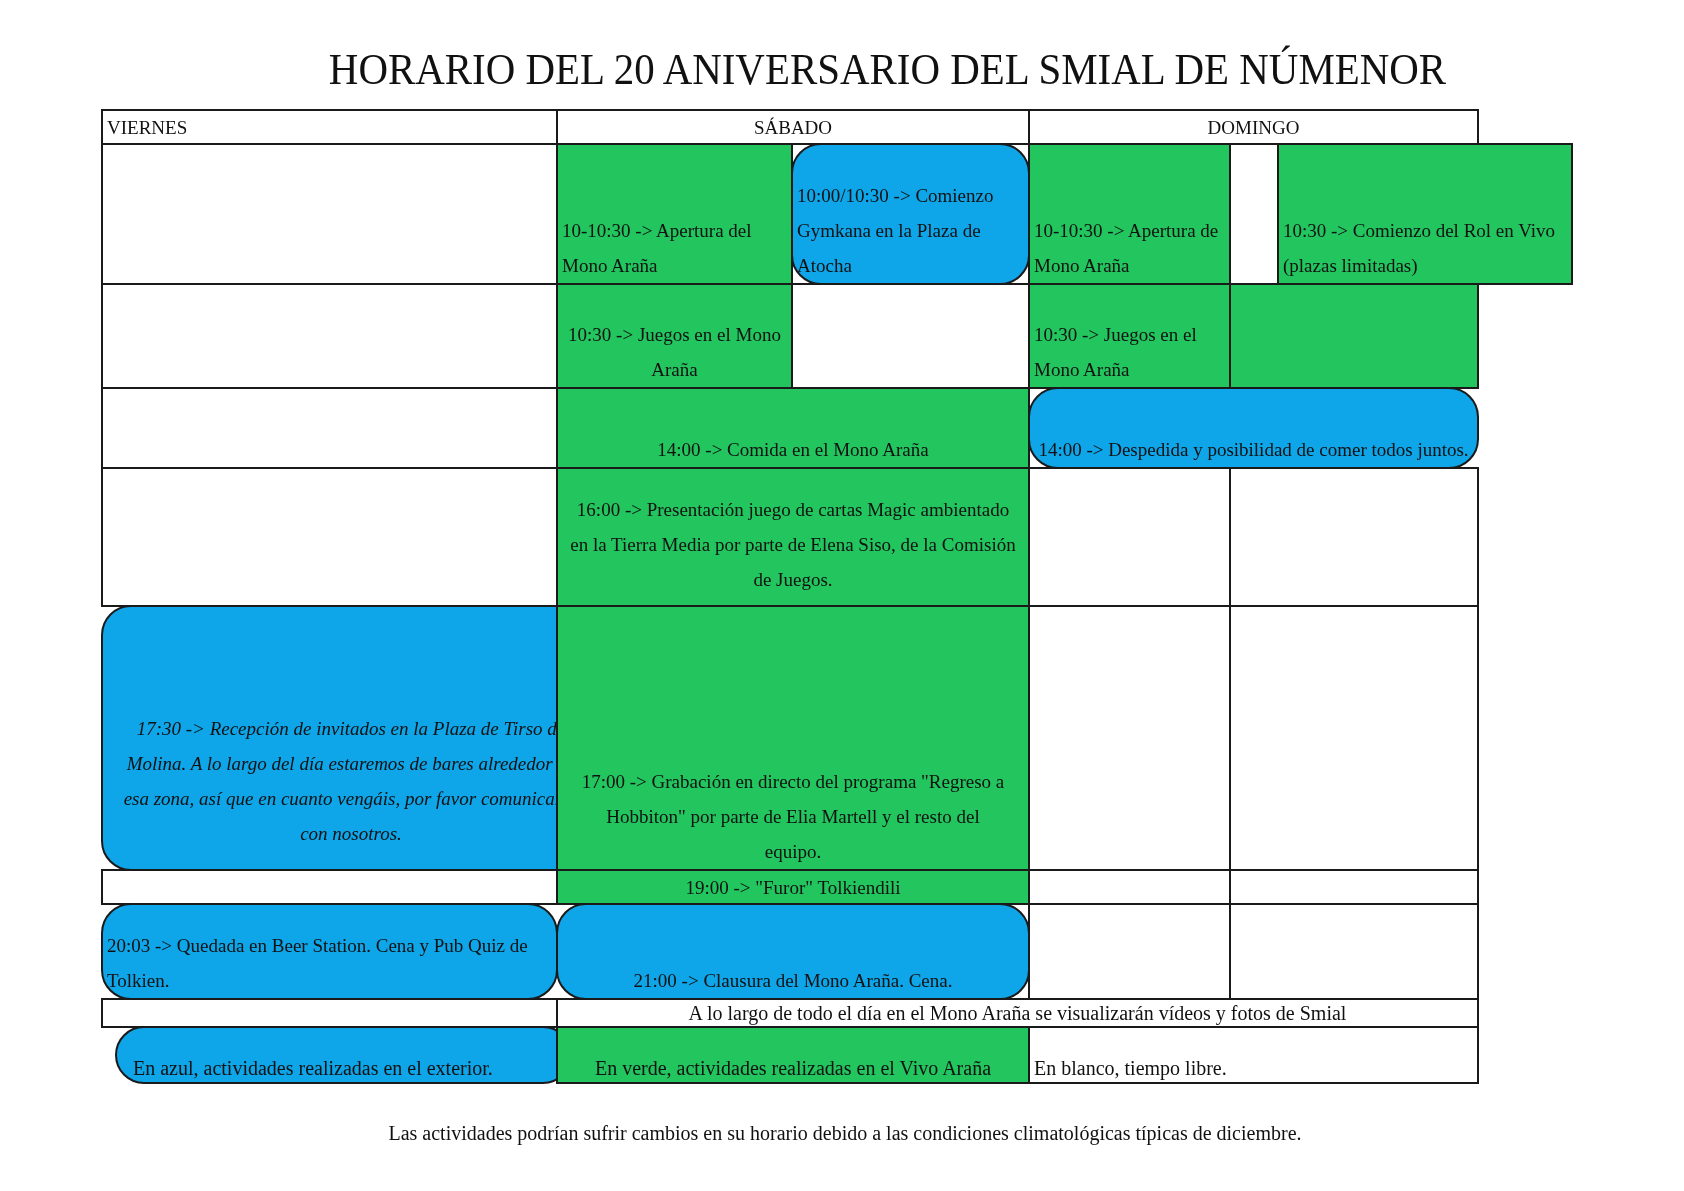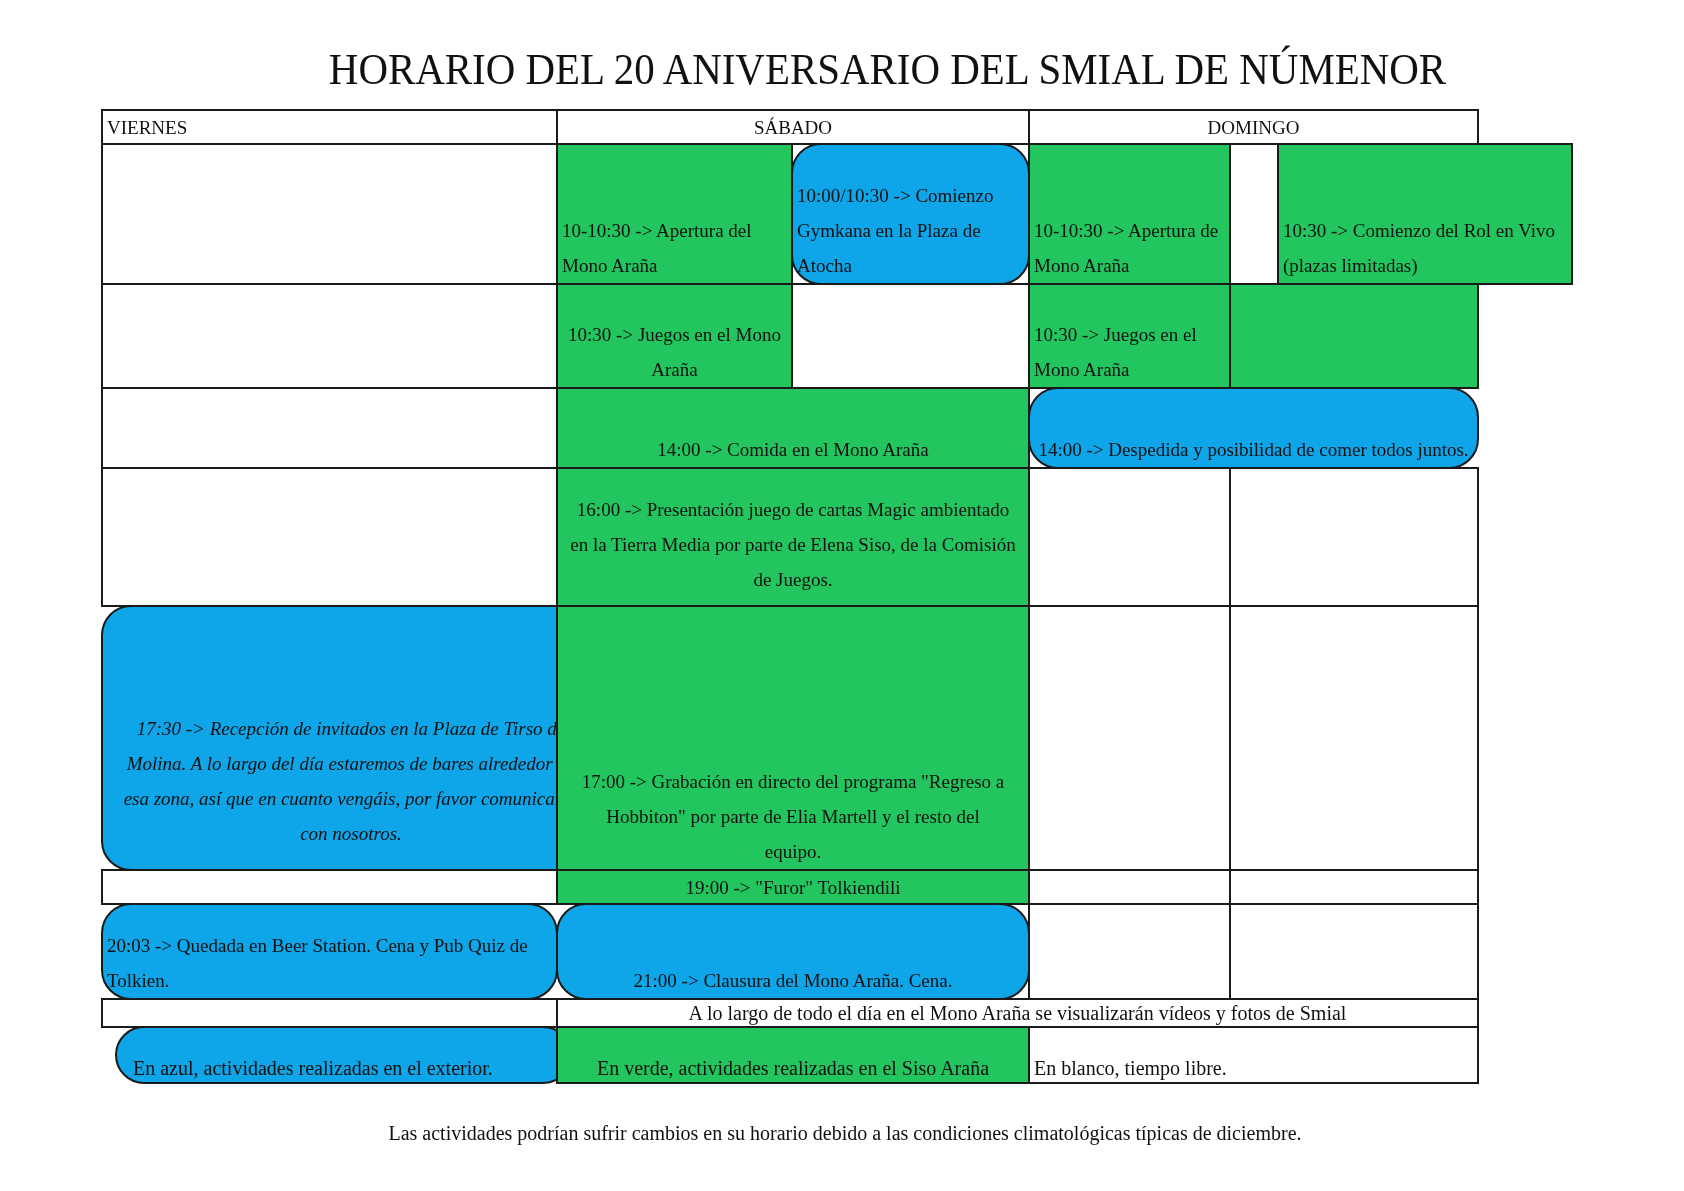--- a/index.html
+++ b/index.html
@@ -138,20 +138,20 @@
       <span></span>
     </div>
   <div class="cell w center-v tc small" style="left:556px;top:998px;width:923px;height:30px;">
       <span>A lo largo de todo el día en el Mono Araña se visualizarán vídeos y fotos de Smial</span>
     </div>
 
   <div class="cell b bottom tl small" style="left:115px;top:1026px;width:457px;height:58px;padding-left:16px;">
       <span>En azul, actividades realizadas en el exterior.</span>
     </div>
   <div class="cell g bottom tc small" style="left:556px;top:1026px;width:474px;height:58px;padding:0 30px;">
-      <span>En verde, actividades realizadas en el Siso Araña</span>
+      <span>En verde, actividades realizadas en el Vivo Araña</span>
     </div>
   <div class="cell w bottom tl small" style="left:1028px;top:1026px;width:451px;height:58px;">
       <span>En blanco, tiempo libre.</span>
     </div>
 </div>
 
 <div class="footer">Las actividades podrían sufrir cambios en su horario debido a las condiciones climatológicas típicas de diciembre.</div>
 
 </body></html>

